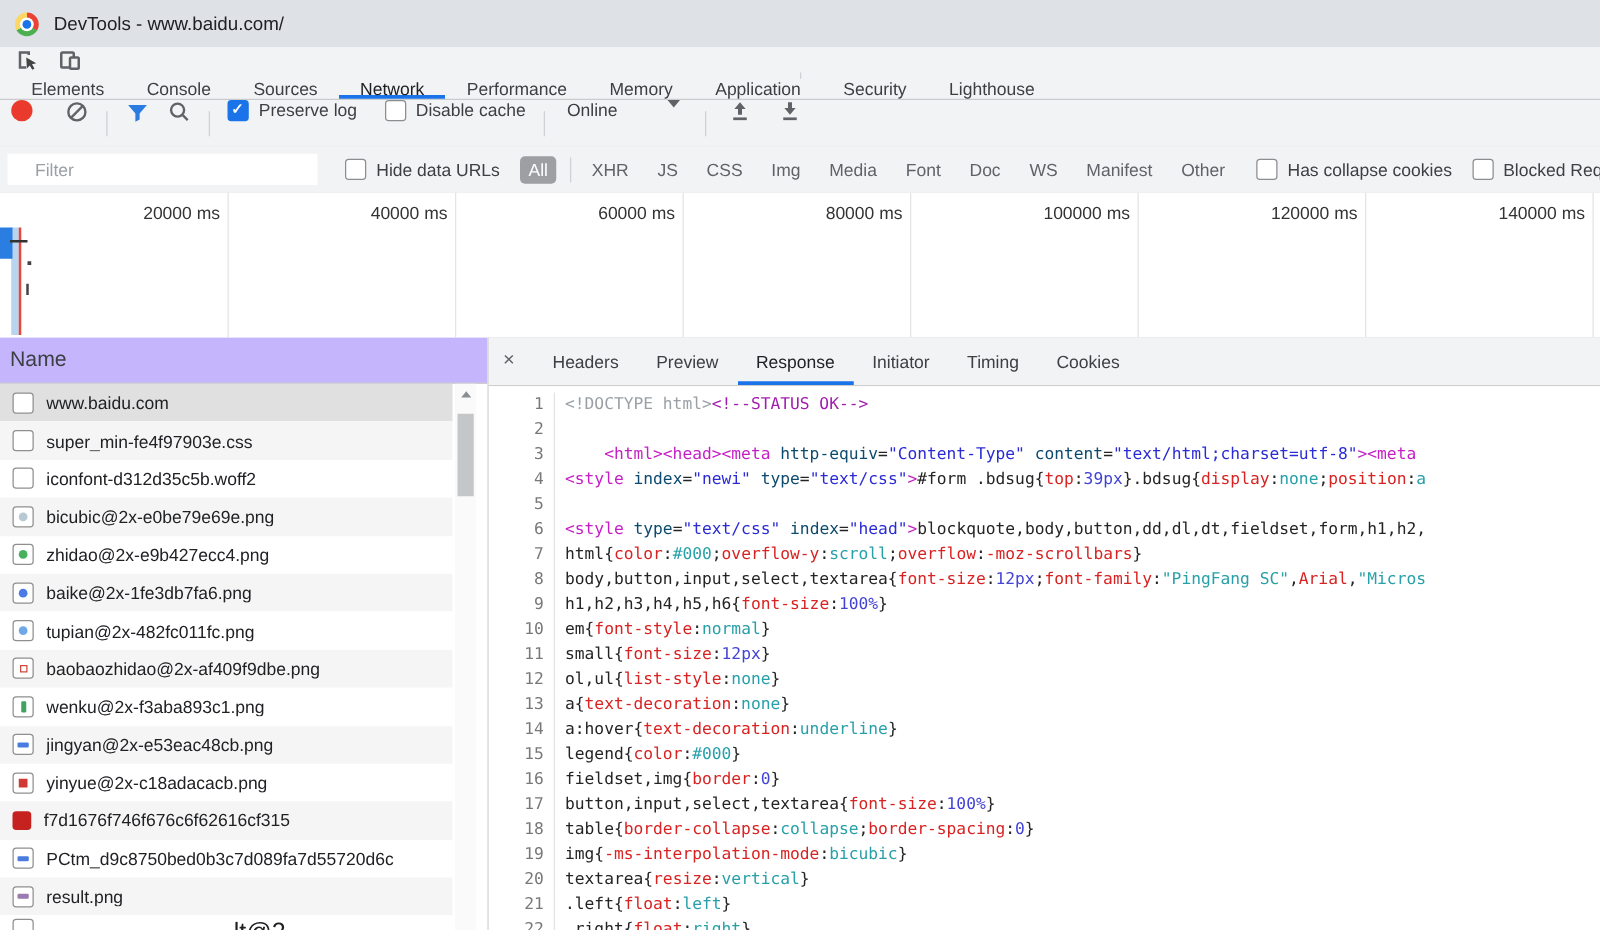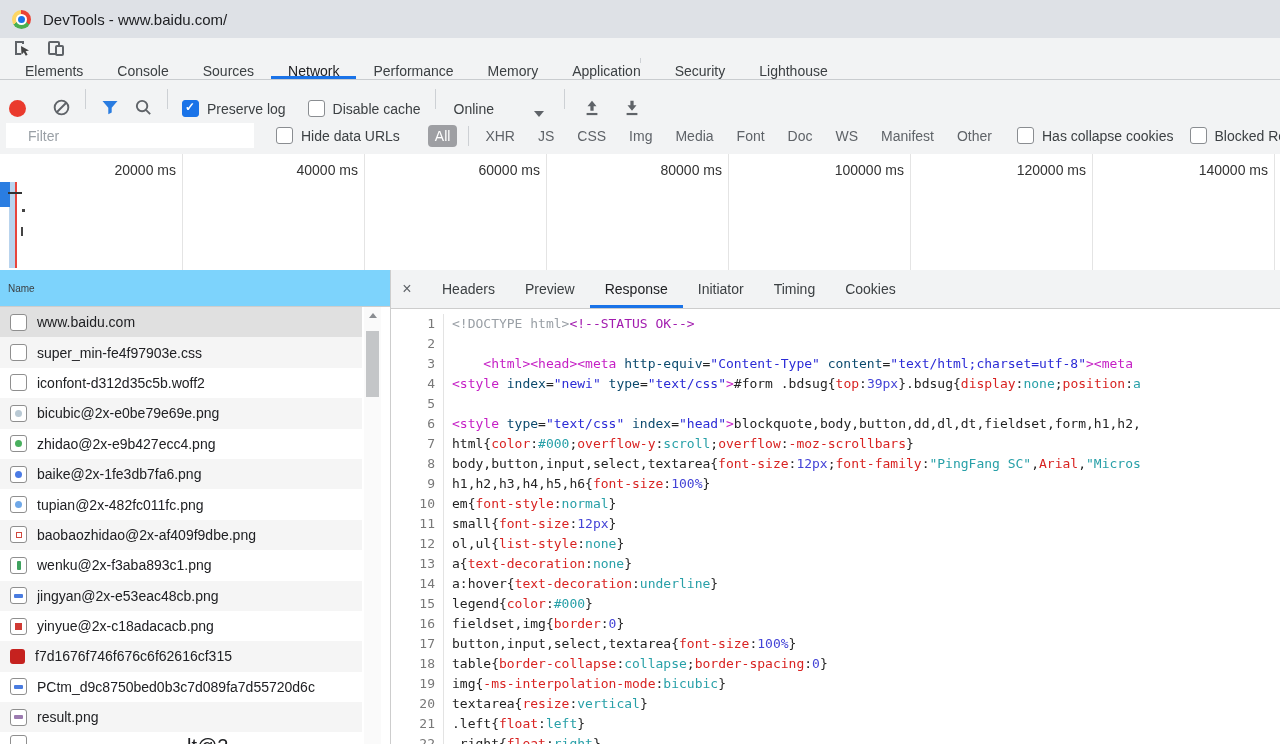--- a/index.html
+++ b/index.html
@@ -17,21 +17,21 @@
   .wintitle{font-size:15px;color:#202124;}
   
   .tabbar{position:absolute;top:38px;left:0;right:0;height:41px;background:#f2f3f4;
           border-bottom:1px solid #c9cccf;display:flex;align-items:stretch;flex-direction:column;}
   .tb-icons{display:flex;align-items:center;gap:14px;padding:0 12px;}
   .vsep{width:1px;height:20px;background:#cdd0d4;align-self:center;}
   .tab{display:flex;align-items:center;padding:0 17px;font-size:14px;color:#3c4043;}
   .tab.active{box-shadow:inset 0 -3px 0 #1a73e8;color:#202124;}
   
   .toolbar{position:absolute;top:80px;left:0;right:0;height:37px;background:#f2f3f4;
-           border-bottom:1px solid #e0e1e2;display:flex;align-items:flex-end;gap:14px;padding-left:9px;}
+           border-bottom:1px solid #e0e1e2;display:flex;align-items:flex-start;gap:14px;padding-left:9px;}
   .rec-dot{width:17px;height:17px;border-radius:50%;background:#ea3a2d;flex:none;}
   .lbl{font-size:14px;color:#3c4043;white-space:nowrap;}
   .cb{width:15px;height:15px;border:1px solid #8a8d91;border-radius:3px;background:#fff;
       flex:none;position:relative;}
   .cb.checked{background:#1a73e8;border-color:#1a73e8;}
   .cb.checked::after{content:"\2713";position:absolute;left:2px;top:-1px;color:#fff;
       font-size:12px;font-weight:bold;}
   .ddl-arrow{width:0;height:0;border-left:5px solid transparent;border-right:5px solid transparent;
       border-top:6px solid #5f6368;margin-left:26px;}
   
@@ -51,23 +51,23 @@
   .wf-blue{position:absolute;left:0;top:28px;width:10px;height:25px;background:#2a7de1;}
   .wf-band{position:absolute;left:9px;top:28px;width:6px;height:86px;background:#b9d4ee;}
   .wf-red{position:absolute;left:15px;top:28px;width:2px;height:86px;background:#e8453c;}
   .wf-cross{position:absolute;left:8px;top:38px;width:14px;height:2px;background:#333;}
   .wf-dot1{position:absolute;left:22px;top:55px;width:3px;height:3px;background:#444;}
   .wf-dot2{position:absolute;left:21px;top:73px;width:2px;height:9px;background:#444;}
   
   .main{position:absolute;top:270px;left:0;right:0;bottom:0;}
   .namepanel{position:absolute;left:0;top:0;bottom:0;width:390px;background:#fff;
              border-right:1px solid #cdcdcd;overflow:hidden;}
-  .nameheader{position:absolute;top:0;left:0;right:0;height:36px;background:#7dd3fc;
+  .nameheader{position:absolute;top:0;left:0;right:0;height:36px;background:#c4b5fd;
               border-bottom:1px solid #cdcdcd;display:flex;align-items:center;
-              padding-left:8px;font-size:10px;color:#3c4043;}
+              padding-left:8px;font-size:17px;color:#3c4043;}
   .rows{position:absolute;top:37px;left:0;width:362px;bottom:0;}
   .rrow{height:30.4px;display:flex;align-items:center;gap:10px;padding-left:10px;
         font-size:14px;color:#202124;white-space:nowrap;overflow:hidden;}
   .rrow.stripe{background:#f5f5f5;}
   .rrow.selected{background:#e0e0e0;}
   .rname{overflow:hidden;text-overflow:clip;}
   .ric{width:15px;height:15px;border:1px solid #8f8f8f;border-radius:3px;background:#fff;
        flex:none;display:flex;align-items:center;justify-content:center;}
   .ric-dot{width:7px;height:7px;border-radius:50%;}
   .ric-bar{width:4px;height:9px;border-radius:1px;}
@@ -171,21 +171,21 @@
   <svg class="icon" width="18" height="18" viewBox="0 0 20 20" style="margin-left:8px;">
     <path d="M10 13L5 7h3.2V2h3.6v5H15z" fill="#5f6368"></path>
     <rect x="4" y="15.5" width="12" height="2.4" fill="#5f6368"></rect>
   </svg>
 </div>
 
 <div class="filterrow">
   <input class="finput" type="text" placeholder="Filter" style="">
   <span class="cb" style="margin-left:22px;"></span>
   <span class="lbl" style="margin-left:8px;">Hide data URLs</span>
-  <div id="ftypes" class="ftypes" style="margin-left:28px;align-items:center;">
+  <div id="ftypes" class="ftypes" style="margin-left:16px;align-items:center;">
       <span class="pill active">All</span>
       <div class="vsep" style="margin: 0px -2px;"></div>
       <span class="pill">XHR</span>
       <span class="pill">JS</span>
       <span class="pill">CSS</span>
       <span class="pill">Img</span>
       <span class="pill">Media</span>
       <span class="pill">Font</span>
       <span class="pill">Doc</span>
       <span class="pill">WS</span>

